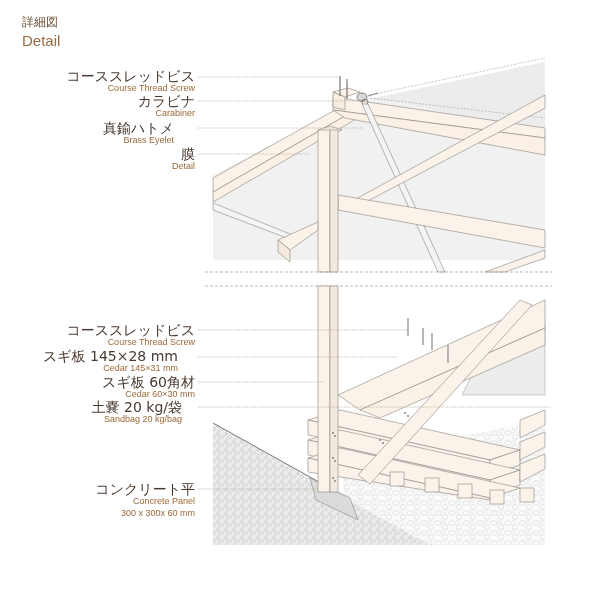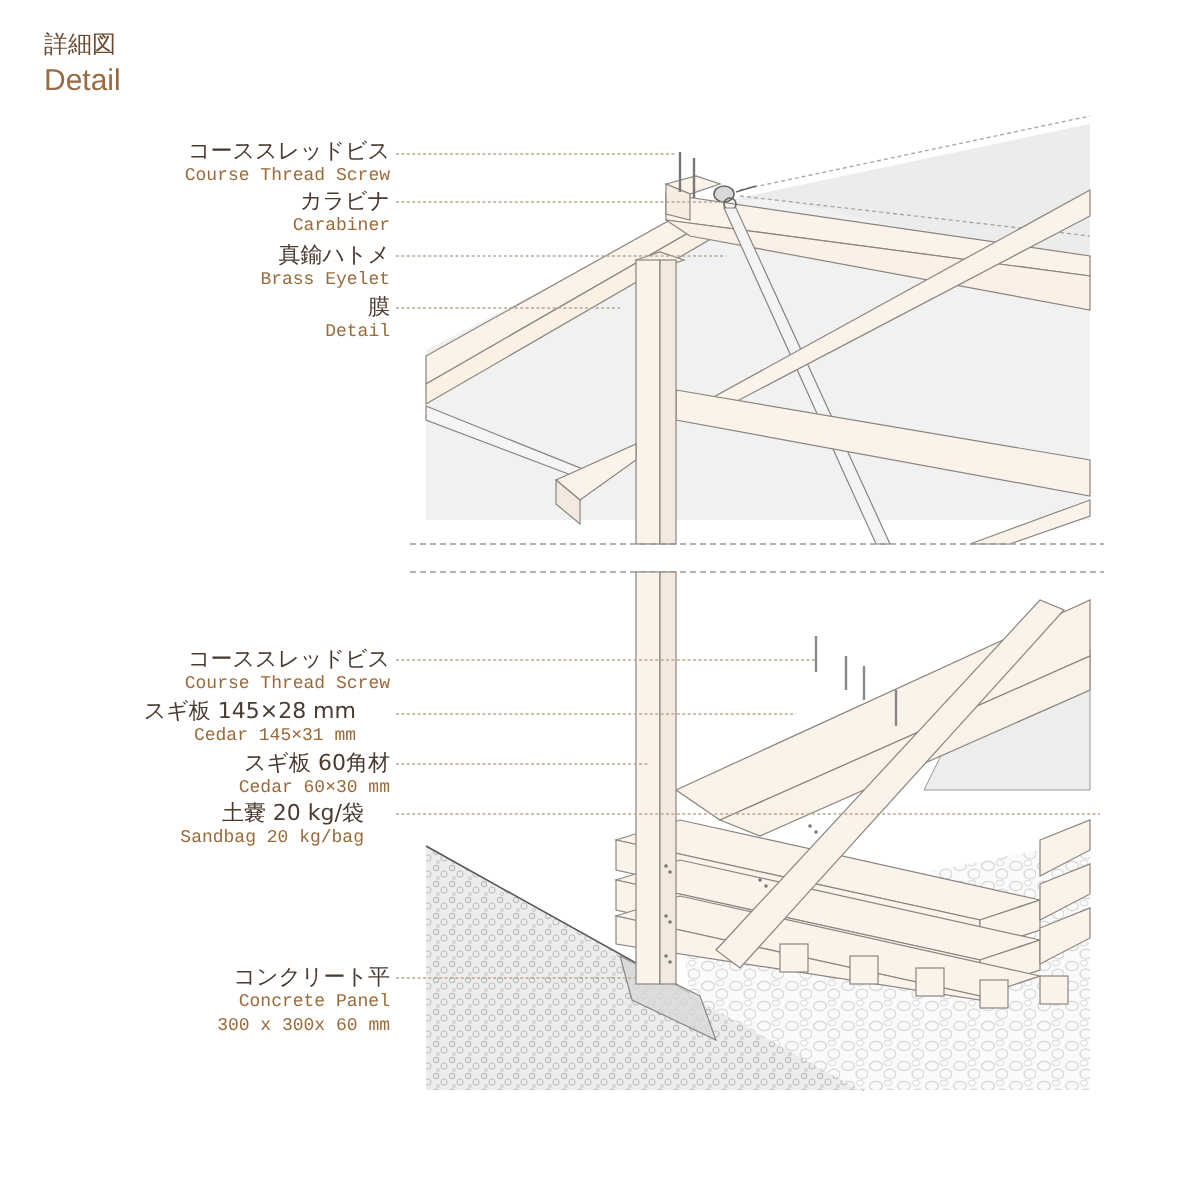--- a/index.html
+++ b/index.html
@@ -2,22 +2,22 @@
 <html><head>
 <meta charset="utf-8">
 <style>
   html, body { margin:0; padding:0; background:#ffffff; }
   body { width:600px; height:600px; position:relative; overflow:hidden;
          font-family:"DejaVu Sans", "Liberation Sans", sans-serif; }
   .title { position:absolute; left:22px; top:16px; color:#7a5230; line-height:1; }
   .title .jp { font-size:12px; display:block; color:#6a4a30; }
   .title .en { font-size:15px; display:block; margin-top:5px; color:#9a6a40; font-family:"Liberation Sans", sans-serif; }
   .lab { position:absolute; right:0; text-align:right; white-space:nowrap; }
-  .lab .jp { display:block; font-size:11px; color:#4a3a30; line-height:12px; }
-  .lab .en { display:block; font-size:9px; color:#9a6a3a; line-height:12px; font-family:Liberation Mono, monospace; }
+  .lab .jp { display:block; font-size:14px; color:#4a3a30; line-height:12px; }
+  .lab .en { display:block; font-size:9px; color:#9a6a3a; line-height:12px; font-family:Liberation Sans, sans-serif; }
   svg.drawing { position:absolute; left:0; top:0; }
 </style>
 </head>
 <body>
 
 <div class="title">
   <span class="jp">詳細図</span>
   <span class="en">Detail</span>
 </div>
 
@@ -161,21 +161,21 @@
 
 <div>
   <div class="lab" style="right:405px; top:70px;">
     <span class="jp">コーススレッドビス</span>
     <span class="en">Course Thread Screw</span>
   </div>
   <div class="lab" style="right:405px; top:95px;">
     <span class="jp">カラビナ</span>
     <span class="en">Carabiner</span>
   </div>
-  <div class="lab" style="right:405px; top:122px;">
+  <div class="lab" style="right:426px; top:122px;">
     <span class="jp">真鍮ハトメ</span>
     <span class="en">Brass Eyelet</span>
   </div>
   <div class="lab" style="right:405px; top:148px;">
     <span class="jp">膜</span>
     <span class="en">Detail</span>
   </div>
 </div>
 
 <div>

